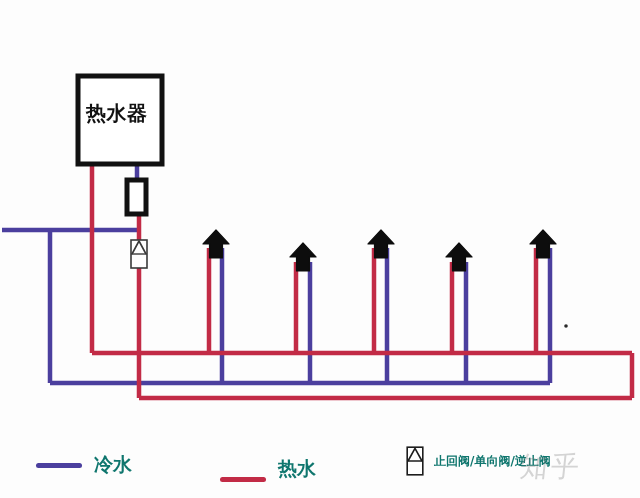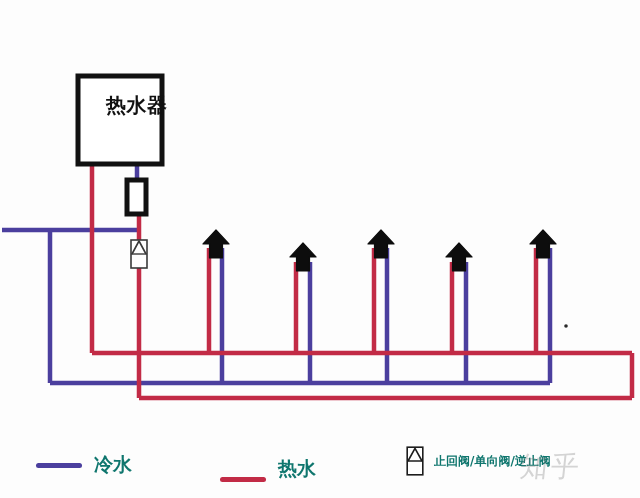--- a/index.html
+++ b/index.html
@@ -27,23 +27,22 @@
   .cn-label {
     position: absolute;
     font-family: "DejaVu Sans", "Liberation Sans", sans-serif;
     font-weight: bold;
     color: #111111;
     white-space: nowrap;
     letter-spacing: 0.5px;
   }
   #label-heater {
     left: 86px;
-    top: 92px;
+    top: 100px;
     font-size: 20px;
-    margin-left: 20px;
   }
   #label-recirc {
     left: 158px;
     top: 188px;
     font-size: 19px;
   }
   #legend {
     position: absolute;
     left: 0;
     top: 440px;

